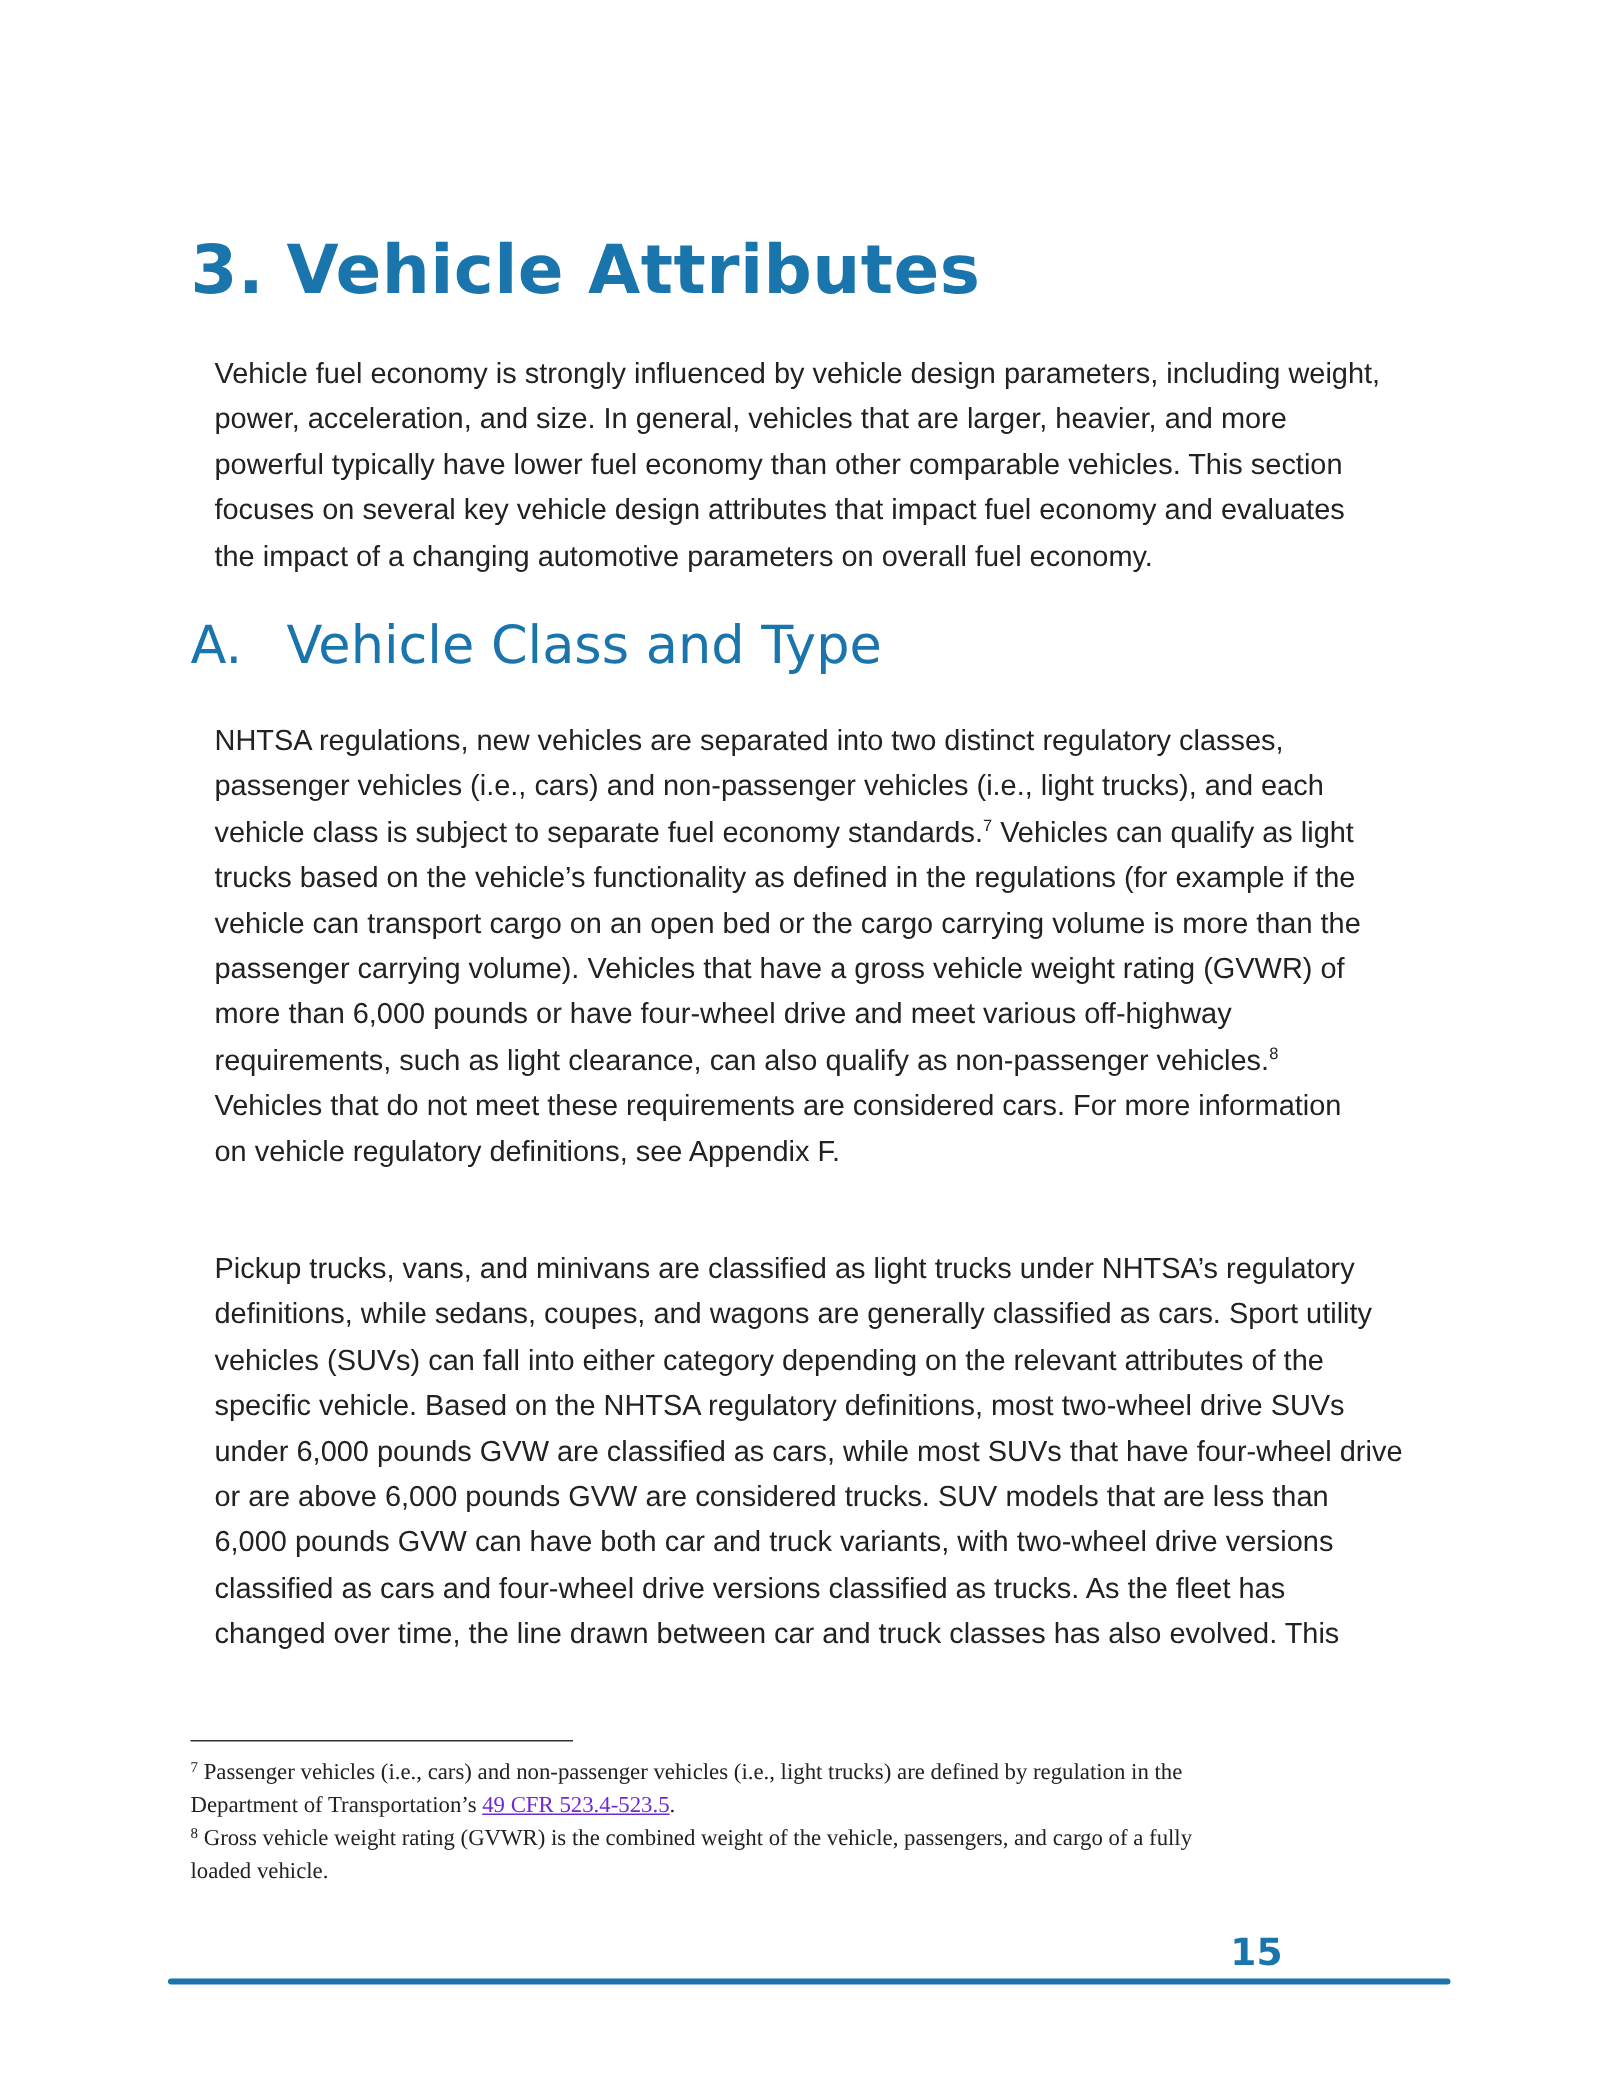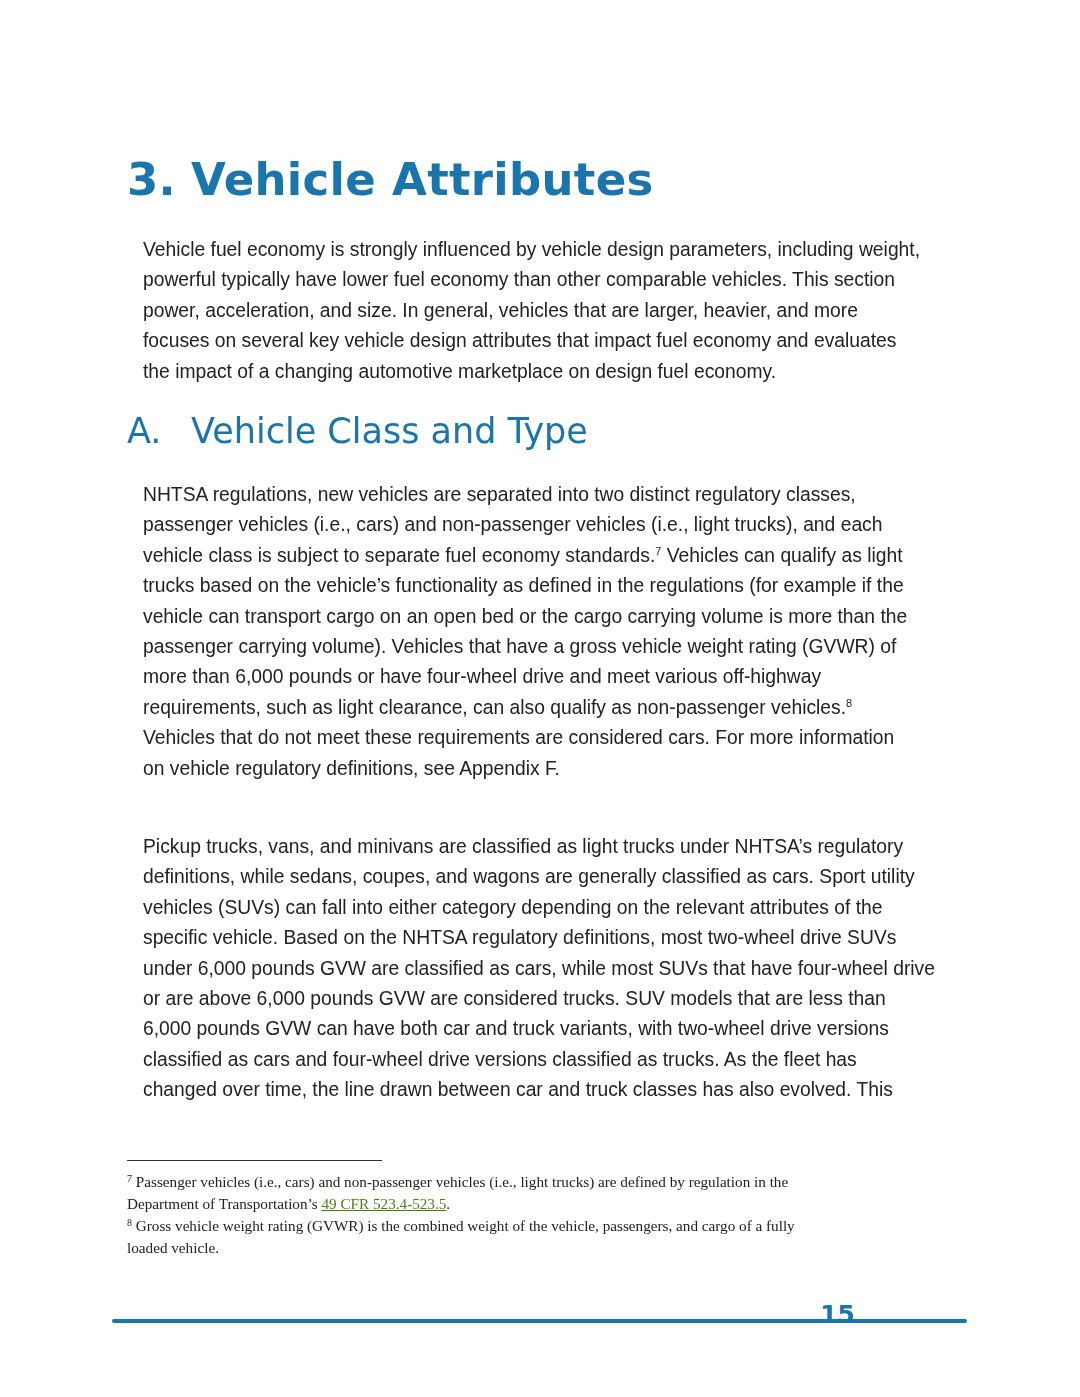--- a/index.html
+++ b/index.html
@@ -16,39 +16,39 @@
     .h2 .num { display: inline-block; width: 64px; }
     .para { position: absolute; left: 127px; width: 830px; margin: 16px;
             font-size: 19.3px; line-height: 30.4px; color: #222; }
     .para .ln { display: block; white-space: nowrap; }
     sup { font-size: 11px; line-height: 0; vertical-align: 7px; }
     .fn-rule { position: absolute; left: 127px; top: 1160px; width: 255px; height: 0;
                border-top: 1.5px solid #333; }
     .fn { position: absolute; left: 127px; width: 820px; font-size: 15.2px; line-height: 21.8px; color: #222; font-family: Liberation Serif, serif; }
     .fn .ln { display: block; white-space: nowrap; }
     .fn sup { font-size: 10px; vertical-align: 5px; }
-    .fn a { color: #4d7c0f; text-decoration: underline; }
+    .fn a { color: #6d28d9; text-decoration: underline; }
     .page-num { position: absolute; right: 116px; top: 1287px; font-family: "DejaVu Sans", sans-serif;
-                font-weight: bold; font-size: 25px; color: #1a75ad; margin-top: 13px; }
+                font-weight: bold; font-size: 25px; color: #1a75ad; }
     .footer-rule { position: absolute; left: 112px; top: 1319px; width: 855px; height: 4px;
                    background: #1a75ad; border-radius: 2px; }
   </style>
 </head>
 <body>
 
 <div class="page">
 
   <h1 class="h1"><span class="num">3.</span><span>Vehicle Attributes</span></h1>
 
   <p class="para" style="top:219px">
     <span class="ln">Vehicle fuel economy is strongly influenced by vehicle design parameters, including weight,</span>
+    <span class="ln">power, acceleration, and size. In general, vehicles that are larger, heavier, and more</span>
     <span class="ln">powerful typically have lower fuel economy than other comparable vehicles. This section</span>
-    <span class="ln">power, acceleration, and size. In general, vehicles that are larger, heavier, and more</span>
     <span class="ln">focuses on several key vehicle design attributes that impact fuel economy and evaluates</span>
-    <span class="ln">the impact of a changing automotive marketplace on design fuel economy.</span>
+    <span class="ln">the impact of a changing automotive parameters on overall fuel economy.</span>
   </p>
 
   <h2 class="h2"><span class="num">A.</span><span>Vehicle Class and Type</span></h2>
 
   <p class="para" style="top:464px">
     <span class="ln">NHTSA regulations, new vehicles are separated into two distinct regulatory classes,</span>
     <span class="ln">passenger vehicles (i.e., cars) and non-passenger vehicles (i.e., light trucks), and each</span>
     <span class="ln"><span>vehicle class is subject to separate fuel economy standards.</span><sup>7</sup><span> Vehicles can qualify as light</span></span>
     <span class="ln">trucks based on the vehicle’s functionality as defined in the regulations (for example if the</span>
     <span class="ln">vehicle can transport cargo on an open bed or the cargo carrying volume is more than the</span>

